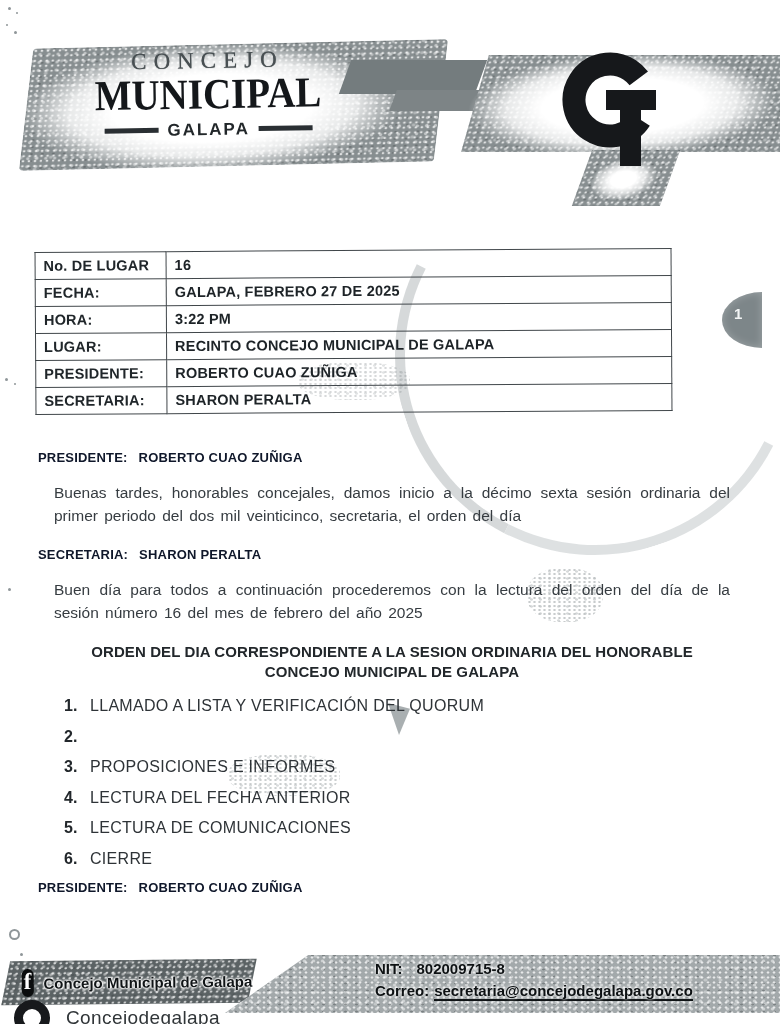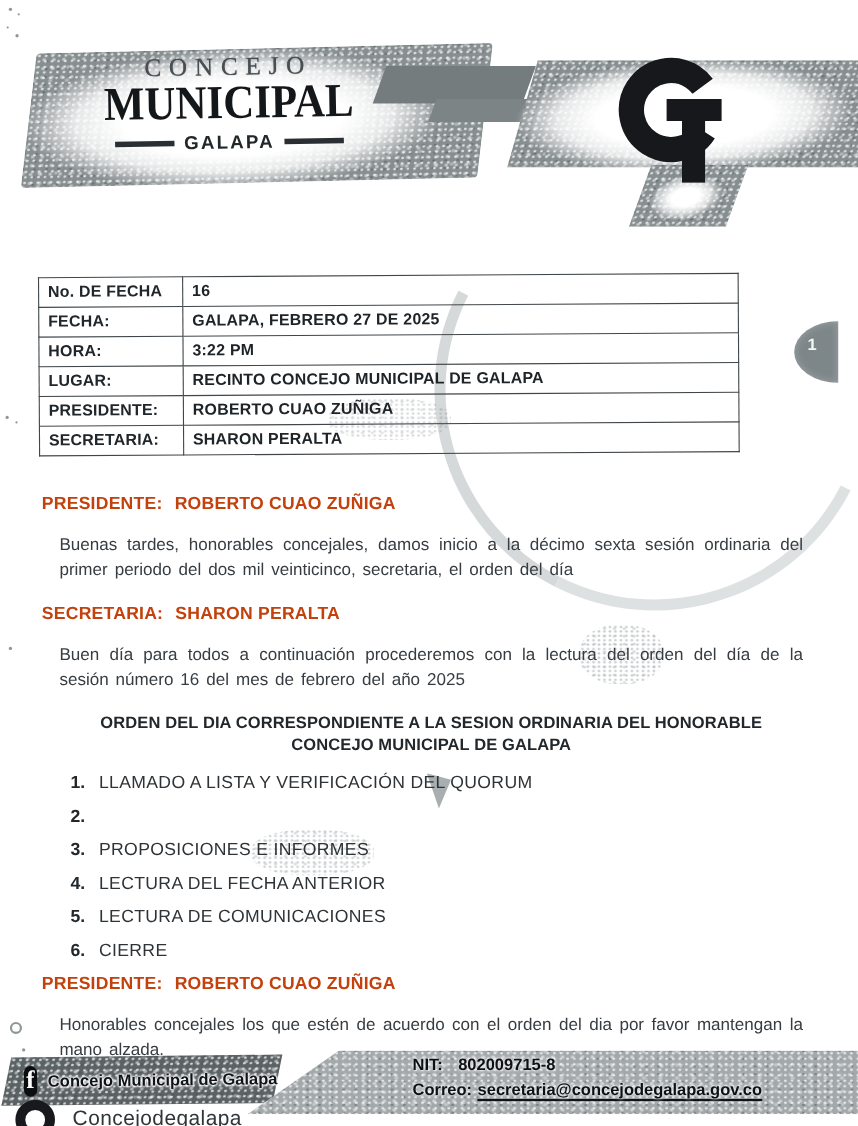--- a/index.html
+++ b/index.html
@@ -49,21 +49,21 @@
   
   table.meta{position:absolute;left:35px;top:250px;width:637px;border-collapse:collapse;
     transform:rotate(-0.35deg);}
   table.meta td{border:1.7px solid #40464a;height:26px;font-size:14.5px;font-weight:bold;
     padding:0 0 0 8px;vertical-align:middle;}
   td.lbl{width:122px;color:#20262a;letter-spacing:.2px;}
   td.val{color:#1d2327;padding-left:11px;letter-spacing:.2px;}
 
   
   .content{position:absolute;left:38px;top:450px;width:708px;color:#363c41;}
-  .sp{font-weight:bold;font-size:16px;color:#c2410c;letter-spacing:.2px;}
+  .sp{font-weight:bold;font-size:13px;color:#0f172a;letter-spacing:.2px;}
   .sp .nm{margin-left:11px;}
   .content p{margin:16px;font-size:15.5px;line-height:23px;word-spacing:2px;text-align:justify;}
   .p1{margin-top:13px;}
   .sp2{display:block;margin-top:20px;}
   .p2{margin-top:16px;}
   .agenda-head{margin:18px auto 0;max-width:676px;text-align:center;font-weight:bold;
     font-size:15px;line-height:20px;color:#22272b;letter-spacing:.1px;}
   .agenda-date{text-align:center;font-weight:bold;font-size:15px;line-height:20px;color:#22272b;}
   .agenda-list{margin-top:15px;padding-left:26px;}
   .agenda-item{display:flex;margin-bottom:12.5px;font-size:16px;color:#2e3337;}
@@ -159,21 +159,21 @@
     </svg>
   </div>
 
   <div class="page-badge">
     <span>1</span>
   </div>
 
   <table class="meta">
     <tbody>
         <tr>
-      <td class="lbl">No. DE FECHA</td>
+      <td class="lbl">No. DE LUGAR</td>
       <td class="val">16</td>
     </tr>
     <tr>
       <td class="lbl">FECHA:</td>
       <td class="val">GALAPA, FEBRERO 27 DE 2025</td>
     </tr>
     <tr>
       <td class="lbl">HORA:</td>
       <td class="val">3:22 PM</td>
     </tr>
@@ -227,21 +227,20 @@
       </div>
       <div class="agenda-item">
         <span class="num">6.</span>
         <span class="txt">CIERRE</span>
       </div>
     </div>
 
     <div class="sp sp3">
       <span>PRESIDENTE:</span><span class="nm">ROBERTO CUAO ZUÑIGA</span>
     </div>
-    <p class="p3">Honorables concejales los que estén de acuerdo con el orden del dia por favor mantengan la mano alzada.</p>
   </div>
 
   <div class="fb-band tex" style="background-color:#5b6264;">
     <div class="fb-inner">
       <div class="fb-icon">f</div>
       <div class="fb-label">Concejo Municipal de Galapa</div>
     </div>
   </div>
 
   <div class="nit-band tex" style="background-color:#a3a9ab;">

